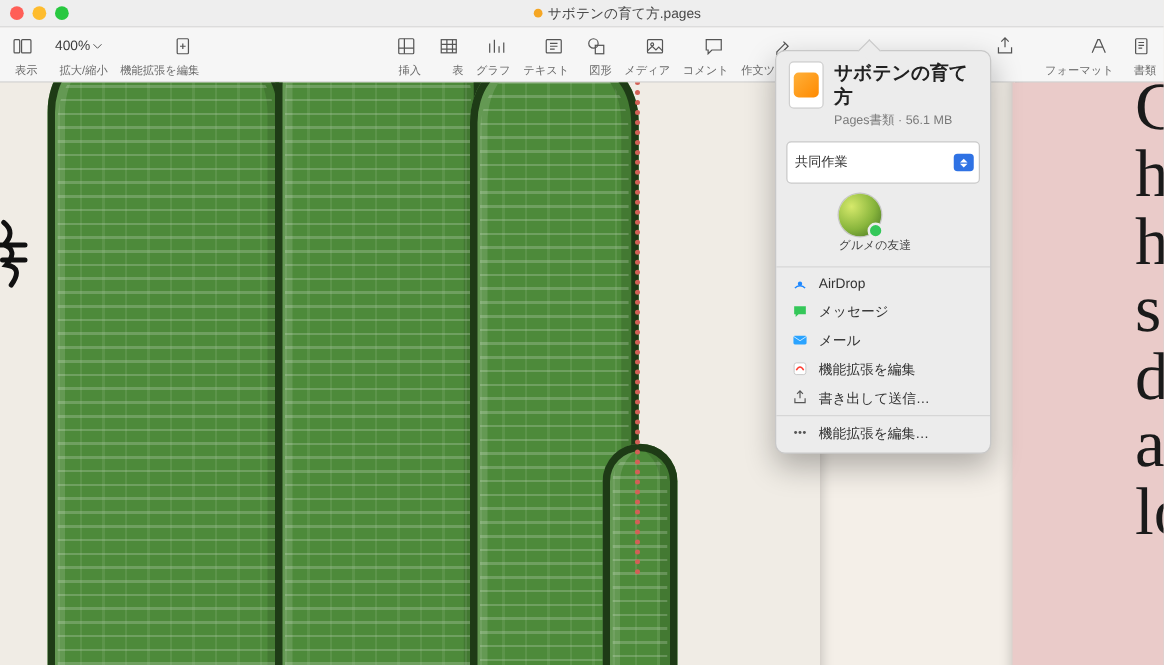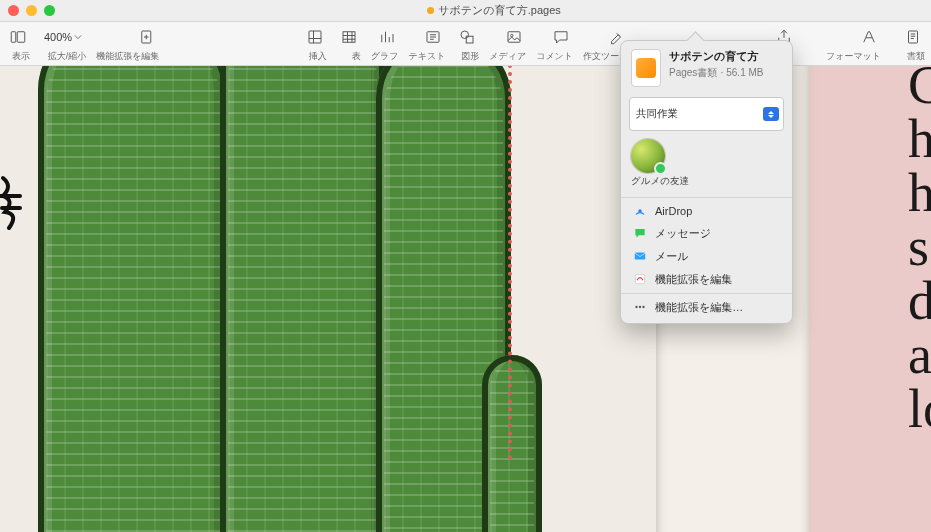--- a/index.html
+++ b/index.html
@@ -9,21 +9,21 @@
   .titlebar { height: 22px; display:flex; align-items:center; padding: 0 8px; background:#eeeeee; border-bottom:1px solid #d6d6d6; }
   .traffic { display:flex; gap:7px; margin-right:10px; }
   .dot { width:11px; height:11px; border-radius:50%; }
   .dot.red{background:#ff5f57;} .dot.yellow{background:#febc2e;} .dot.green{background:#28c840;}
   .titlecenter { flex:1; display:flex; align-items:center; justify-content:center; gap:4px; font-size:11px; color:#4a4a4a; }
   .mod-dot{ width:7px; height:7px; border-radius:50%; background:#f5a623; }
 
   
   .toolbar { height: 44px; background:#f6f6f6; border-bottom:1px solid #d6d6d6; display:flex; align-items:flex-start; padding: 3px 6px 0 6px; position:relative; }
   .tgroup { display:flex; flex-direction:column; align-items:flex-end; margin-right:10px; }
-  .tgroup.right { margin-right:0; margin-left:20px; }
+  .tgroup.right { margin-right:0; margin-left:10px; }
   .tgroup .btnrow { display:flex; gap:6px; align-items:center; height:24px;}
   .tgroup .lbl { font-size:9px; color:#6a6a6a; margin-top:1px; white-space:nowrap;}
   .tbtn { height:22px; min-width:24px; display:flex; align-items:center; justify-content:center; color:#4a4a4a; border-radius:4px; }
   .tbtn svg{ width:18px;height:18px; stroke:#555; fill:none; stroke-width:1.3;}
   .zoom { font-size:11px; color:#3a3a3a; padding:0 4px; display:flex; align-items:center; gap:2px;}
   .zoom svg{width:8px;height:8px;}
   .spacer{flex:1;}
 
   
   .canvas { position:absolute; top:66px; left:0; right:0; bottom:0; background:#bdbdbd; overflow:hidden;}
@@ -56,29 +56,29 @@
   .popover{ position:absolute; top:40px; left:620px; width:173px; background:#ececec;
             border:1px solid #c8c8c8; border-radius:8px; box-shadow:0 10px 24px rgba(0,0,0,.28);
             padding:8px 0 4px; z-index:50; font-size:11px; color:#333;}
   .popover::before{content:"";position:absolute;top:-7px;left:68px;width:12px;height:12px;
             background:#ececec;border-left:1px solid #c8c8c8;border-top:1px solid #c8c8c8;
             transform:rotate(45deg);}
   .pop-head{display:flex;gap:8px;padding:0 10px 6px;}
   .docicon{width:30px;height:38px;background:linear-gradient(#fff,#fff);border:1px solid #d0d0d0;border-radius:4px;
            display:flex;align-items:center;justify-content:center;}
   .docicon .inner{width:20px;height:20px;border-radius:4px;background:linear-gradient(135deg,#ffb03a,#ff8a00);}
-  .pop-head .meta .t{font-weight:600;font-size:11px;color:#222;}
+  .pop-head .meta .t{font-weight:600;font-size:15px;color:#222;}
   .pop-head .meta .s{font-size:10px;color:#7a7a7a;margin-top:2px;}
   .dropdown{ margin:4px 8px 8px; height:34px; background:#fff; border:1px solid #c9c9c9;
              border-radius:4px; display:flex; align-items:center; padding:0 4px 0 6px; font-size:10.5px;}
   .dropdown .dd-r{margin-left:auto;width:16px;height:14px;border-radius:3px;background:#2f72e4;
              display:flex;flex-direction:column;align-items:center;justify-content:center;gap:1px;}
   .dropdown .dd-r span{display:block;width:0;height:0;border-left:3px solid transparent;border-right:3px solid transparent;}
   .dropdown .dd-r .u{border-bottom:3px solid #fff;} .dropdown .dd-r .d{border-top:3px solid #fff;}
-  .contact{ padding:0 10px 8px; display:flex; flex-direction:column; align-items:flex-start; gap:3px;}
+  .contact{ padding:0 10px 8px; display:flex; flex-direction:column; align-items:flex-start; gap:3px;margin-left:40px;}
   .avatar{ width:34px;height:34px;border-radius:50%;background:radial-gradient(circle at 30% 30%,#d6e96b,#88b53c 55%,#3e6b1e);
            position:relative; box-shadow:0 0 0 1px #c6c6c6;}
   .avatar .badge{position:absolute;right:-2px;bottom:-2px;width:13px;height:13px;border-radius:50%;
            background:#34c759;border:2px solid #ececec;}
   .contact .nm{font-size:9.5px;color:#444;line-height:1.15;}
   .divider{height:1px;background:#d6d6d6;margin:2px 0;}
   .prow{display:flex;align-items:center;gap:8px;padding:4px 12px; cursor:default;}
   .pic{width:14px;height:14px;display:flex;align-items:center;justify-content:center;}
   .pic svg{width:14px;height:14px;}
 </style>
@@ -347,20 +347,28 @@
   </div>
   <div class="prow">
     <span class="pic">
         <svg viewBox="0 0 24 24">
           <rect x="4" y="4" width="16" height="16" rx="3" fill="#fff" stroke="#bbb"></rect>
           <path d="M7 14c3-6 7-6 10 0" stroke="#ff3b30" fill="none" stroke-width="2"></path>
         </svg>
       </span>
     <span>機能拡張を編集</span>
   </div>
+  <div class="prow">
+    <span class="pic">
+        <svg viewBox="0 0 24 24">
+          <path d="M12 3v10M8 7l4-4 4 4M5 13v6h14v-6" stroke="#555" fill="none" stroke-width="1.6"></path>
+        </svg>
+      </span>
+    <span>書き出して送信…</span>
+  </div>
 
   <div class="divider"></div>
 
   <div class="prow">
     <span class="pic">
         <svg viewBox="0 0 24 24">
           <circle cx="6" cy="12" r="2" fill="#555"></circle>
           <circle cx="12" cy="12" r="2" fill="#555"></circle>
           <circle cx="18" cy="12" r="2" fill="#555"></circle>
         </svg>

